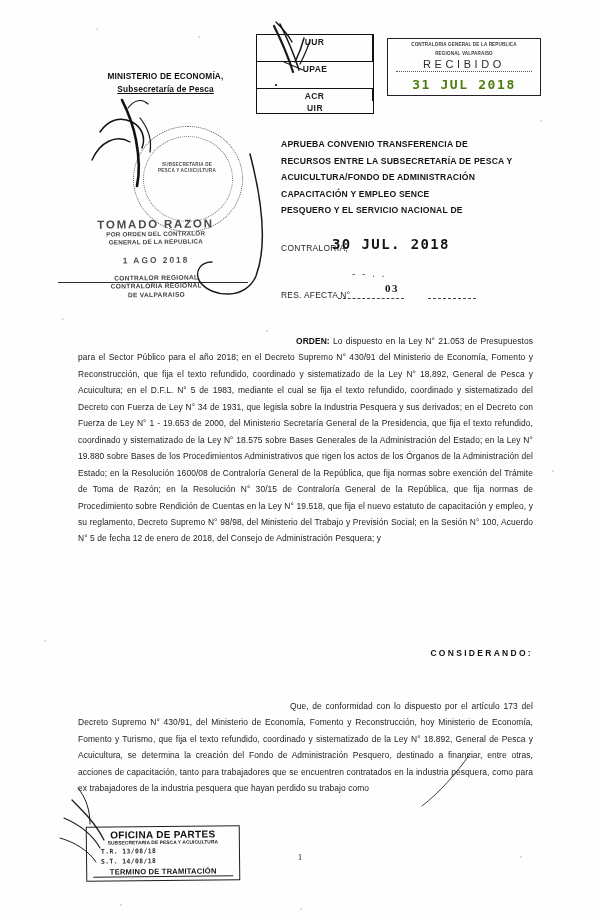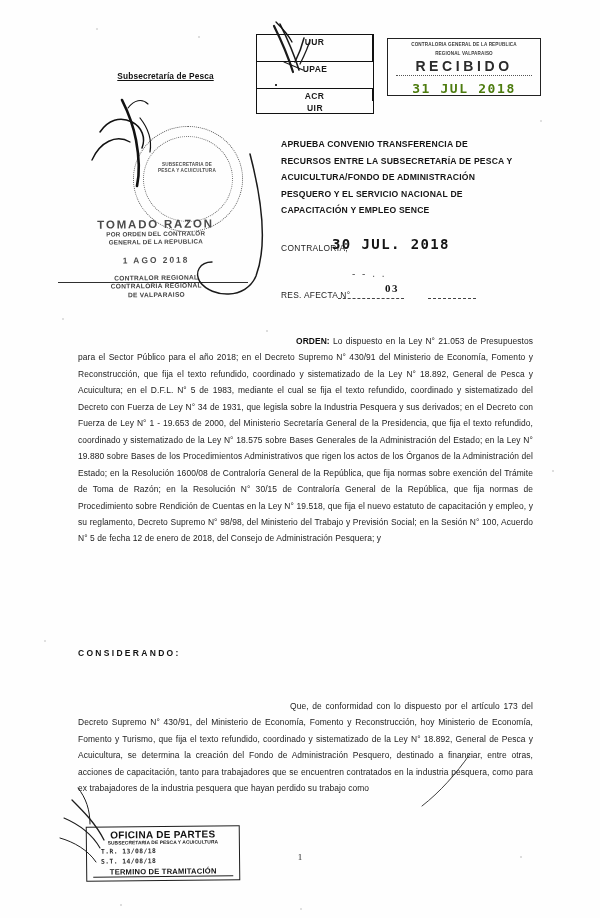--- a/index.html
+++ b/index.html
@@ -101,22 +101,22 @@
   }
   .recibido .org {
     font-size: 4.6px;
     font-weight: bold;
     letter-spacing: .15px;
     margin-top: 3px;
     color: #3b3b3b;
     line-height: 6.2px;
   }
   .recibido .rec {
-    font-size: 14px;
-    font-weight: bold;
+    font-size: 11px;
+    font-weight: normal;
     letter-spacing: 3.6px;
     color: #2b2b2b;
     margin-top: 1px;
     border-bottom: 1px dotted #555;
     padding-bottom: 1px;
     margin-left: 8px;
     margin-right: 8px;
   }
   .recibido .dt {
     font-size: 13px;
@@ -215,21 +215,21 @@
     letter-spacing: .08px;
   }
   .body .lead { padding-left: 218px; }
   .body b { color: #0d0d0d; }
 
   .considerando {
     position: absolute;
     left: 78px;
     top: 648px;
     width: 455px;
-    text-align: left;
+    text-align: right;
     font-size: 8.5px;
     font-weight: bold;
     letter-spacing: 2.3px;
     color: #131313;
   }
 
   .body2 {
     position: absolute;
     left: 78px;
     top: 698px;
@@ -386,20 +386,21 @@
     width: 600px; height: 918px;
     pointer-events: none;
   }
 </style>
 </head>
 <body>
 
 <div id="page">
 
   <div class="ministry">
+    <div>MINISTERIO DE ECONOMÍA,</div>
     <div class="l3">Subsecretaría de Pesca</div>
   </div>
 
   <div class="routebox">
     <div class="cell">
       <span>UUR</span>
     </div>
     <div class="cell">
       <span>UPAE</span>
       <i class="dot"></i>
@@ -424,22 +425,22 @@
     <div class="org">CONTRALORIA GENERAL DE LA REPUBLICA</div>
     <div class="org">REGIONAL VALPARAISO</div>
     <div class="rec">RECIBIDO</div>
     <div class="dt">31 JUL 2018</div>
   </div>
 
   <div class="titleblock">
     <div>APRUEBA CONVENIO TRANSFERENCIA DE</div>
     <div>RECURSOS ENTRE LA SUBSECRETARÍA DE PESCA Y</div>
     <div>ACUICULTURA/FONDO DE ADMINISTRACIÓN</div>
+    <div>CAPACITACIÓN Y EMPLEO SENCE</div>
     <div>PESQUERO Y EL SERVICIO NACIONAL DE</div>
-    <div>CAPACITACIÓN Y EMPLEO SENCE</div>
   </div>
 
   <div class="valpo">CONTRALORIA,</div>
   <div class="valpo-date">30 JUL. 2018</div>
   <div class="dashline">- -  . .</div>
   <div class="resafecta">RES. AFECTA N°</div>
   <div class="resafecta-rule"></div>
   <div class="resafecta-rule2"></div>
   <div class="resnum">03</div>
 

